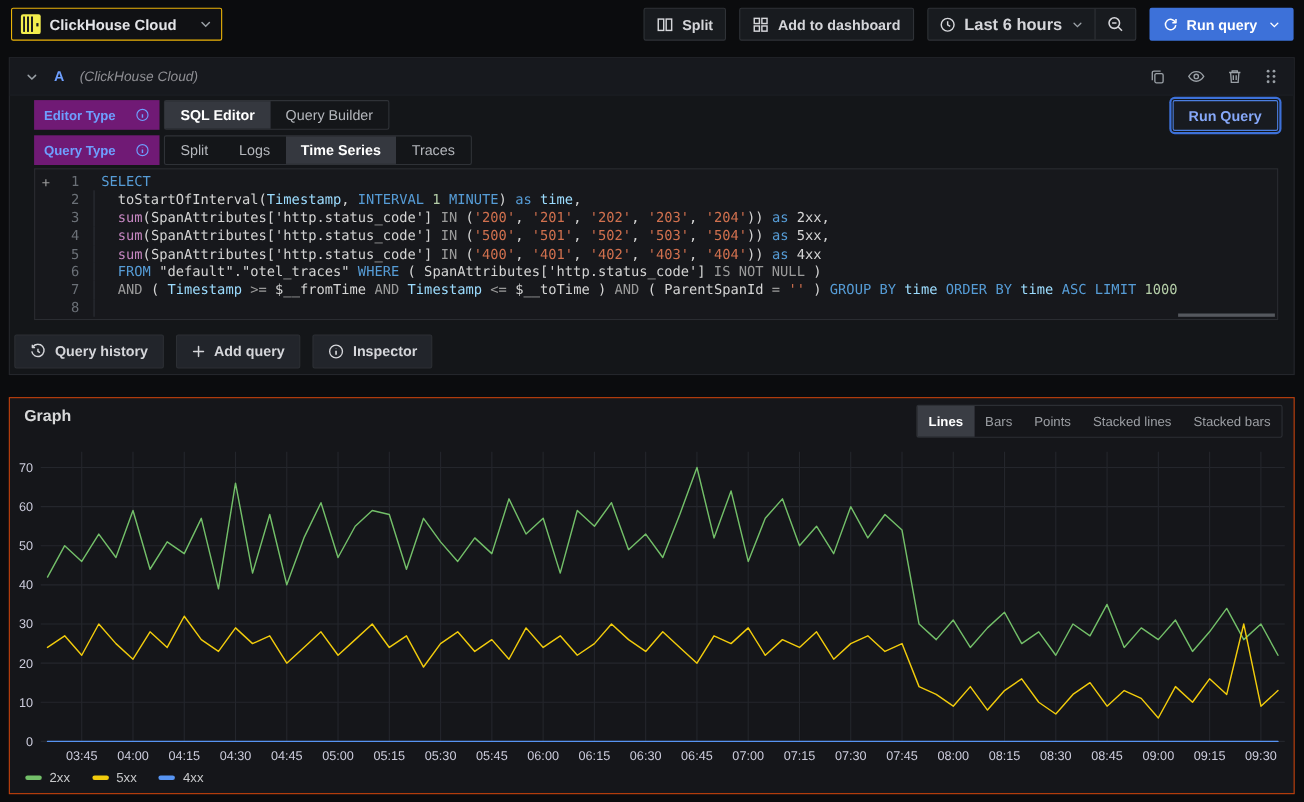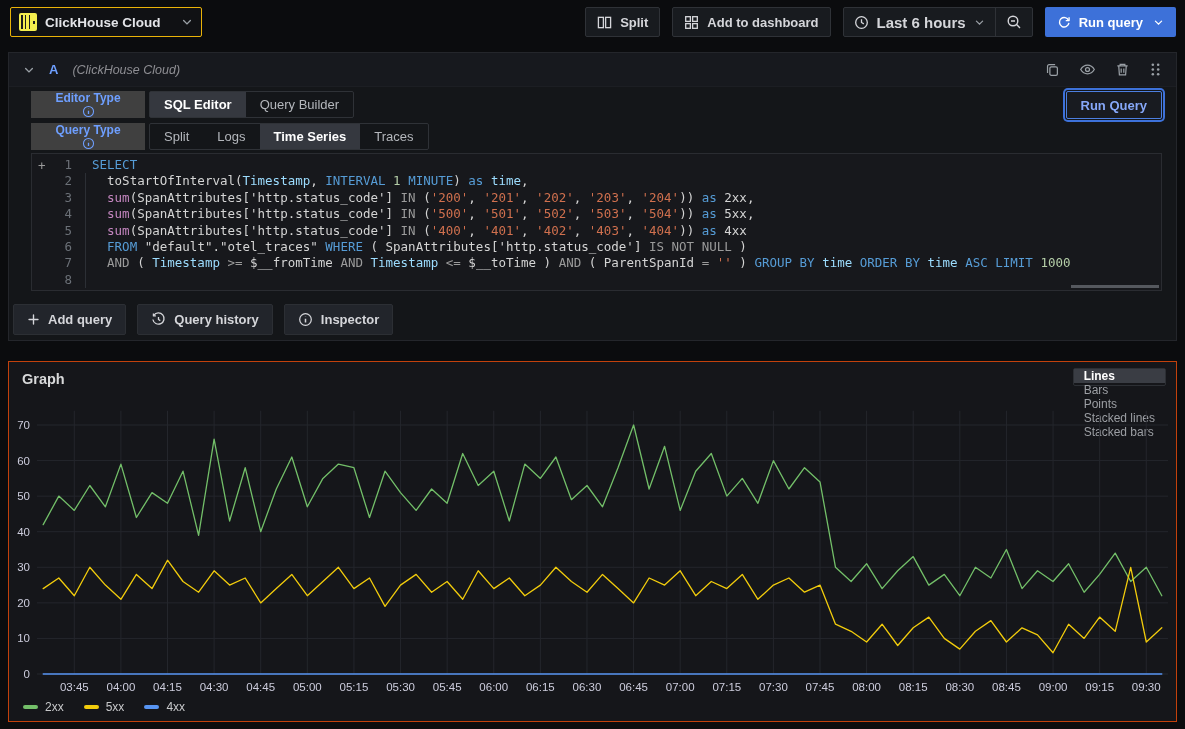--- a/index.html
+++ b/index.html
@@ -33,22 +33,22 @@
     background:#141619;border:1px solid #24262b;}
   .qc-header{height:33px;background:#17191e;display:flex;align-items:center;gap:14px;padding:0 14px;
     border-bottom:1px solid #1c1e23;}
   .qc-ref{color:#6e9fff;font-weight:700;font-size:13px;}
   .qc-hint{color:#8e8e93;font-style:italic;font-size:12.5px;}
   .qc-actions{margin-left:auto;display:flex;gap:19px;color:#9aa0a6;}
   .qc-actions .ico{cursor:pointer;}
   .qc-row{position:absolute;left:22px;display:flex;align-items:stretch;height:27px;}
   .row-editor{top:38px;}
   .row-query{top:70px;}
-  .inl-label{width:114px;box-sizing:border-box;background:#404040;display:flex;align-items:center;
-    justify-content:space-between;padding:0 9px;color:#6e9fff;font-size:12px;font-weight:700;margin-right:4px;flex-direction:column;}
+  .inl-label{width:114px;box-sizing:border-box;background:#701a75;display:flex;align-items:center;
+    justify-content:space-between;padding:0 9px;color:#6e9fff;font-size:12px;font-weight:700;margin-right:4px;}
   .seg-group{display:flex;box-sizing:border-box;border:1px solid #2f3237;border-radius:2px;background:#141619;}
   .seg{display:flex;align-items:center;padding:0 14px;font-size:13px;color:#b4b7bc;cursor:pointer;white-space:nowrap;}
   .seg.sel{background:#35383f;color:#fff;font-weight:700;}
   .runquery-sm{position:absolute;right:14px;top:38px;height:28px;box-sizing:border-box;background:#181b20;
     border:1px solid #4c7fe0;border-radius:2px;color:#86a8f8;font-size:13px;font-weight:600;
     padding:0 14px;display:flex;align-items:center;cursor:pointer;
     box-shadow:0 0 0 1px #141619,0 0 0 3px #3d71d9;}
 
   
   .sql-editor{position:absolute;left:22px;right:14px;top:100px;height:138px;box-sizing:border-box;
@@ -67,21 +67,21 @@
   
   .qc-footer{position:absolute;left:4px;bottom:5px;display:flex;gap:11px;}
   .ft-btn{height:31px;box-sizing:border-box;background:#22252b;border:1px solid #2c2f34;border-radius:2px;
     display:flex;align-items:center;gap:8px;padding:0 13px;font-size:13px;font-weight:600;color:#d5d6da;cursor:pointer;}
 
   
   .graph-panel{position:absolute;left:8px;top:361px;width:1169px;height:361px;box-sizing:border-box;
     background:#15161a;border:1px solid #c2410c;}
   .gp-title{position:absolute;left:13px;top:9px;font-size:14.5px;font-weight:700;color:#d8d9da;}
   .mode-group{position:absolute;right:10px;top:6px;display:flex;box-sizing:border-box;
-    border:1px solid #2c2f34;border-radius:2px;height:18px;flex-direction:column;}
+    border:1px solid #2c2f34;border-radius:2px;height:30px;}
   .mode{display:flex;align-items:center;padding:0 10px;font-size:12px;color:#9c9fa4;cursor:pointer;white-space:nowrap;}
   .mode.sel{background:#3a3d44;color:#fff;font-weight:700;}
   #chart-wrap{position:absolute;left:6px;top:36px;width:1157px;height:300px;}
   .legend{position:absolute;left:14px;bottom:7px;display:flex;gap:20px;align-items:center;}
   .leg-item{display:flex;align-items:center;gap:7px;cursor:pointer;}
   .leg-swatch{width:15px;height:4px;border-radius:2px;}
   .leg-label{font-size:12px;color:#c7c8ca;}
 </style>
 </head>
 <body>
@@ -247,35 +247,35 @@
         <div class="code-line"><span class="gut">4</span><span class="lc g"><span class="tk-id">  </span><span class="tk-fn">sum</span><span class="tk-id">(SpanAttributes['http.status_code'] </span><span class="tk-op">IN</span><span class="tk-id"> (</span><span class="tk-str">'500'</span><span class="tk-id">, </span><span class="tk-str">'501'</span><span class="tk-id">, </span><span class="tk-str">'502'</span><span class="tk-id">, </span><span class="tk-str">'503'</span><span class="tk-id">, </span><span class="tk-str">'504'</span><span class="tk-id">)) </span><span class="tk-kw">as</span><span class="tk-id"> 5xx,</span></span></div>
         <div class="code-line"><span class="gut">5</span><span class="lc g"><span class="tk-id">  </span><span class="tk-fn">sum</span><span class="tk-id">(SpanAttributes['http.status_code'] </span><span class="tk-op">IN</span><span class="tk-id"> (</span><span class="tk-str">'400'</span><span class="tk-id">, </span><span class="tk-str">'401'</span><span class="tk-id">, </span><span class="tk-str">'402'</span><span class="tk-id">, </span><span class="tk-str">'403'</span><span class="tk-id">, </span><span class="tk-str">'404'</span><span class="tk-id">)) </span><span class="tk-kw">as</span><span class="tk-id"> 4xx</span></span></div>
         <div class="code-line"><span class="gut">6</span><span class="lc g"><span class="tk-id">  </span><span class="tk-kw">FROM</span><span class="tk-id"> "default"."otel_traces" </span><span class="tk-kw">WHERE</span><span class="tk-id"> ( SpanAttributes['http.status_code'] </span><span class="tk-op">IS NOT NULL</span><span class="tk-id"> )</span></span></div>
         <div class="code-line"><span class="gut">7</span><span class="lc g"><span class="tk-id">  </span><span class="tk-op">AND</span><span class="tk-id"> ( </span><span class="tk-var">Timestamp</span><span class="tk-id"> </span><span class="tk-op">&gt;=</span><span class="tk-id"> $__fromTime </span><span class="tk-op">AND</span><span class="tk-id"> </span><span class="tk-var">Timestamp</span><span class="tk-id"> </span><span class="tk-op">&lt;=</span><span class="tk-id"> $__toTime ) </span><span class="tk-op">AND</span><span class="tk-id"> ( ParentSpanId </span><span class="tk-op">=</span><span class="tk-id"> </span><span class="tk-str">''</span><span class="tk-id"> ) </span><span class="tk-kw">GROUP BY</span><span class="tk-id"> </span><span class="tk-var">time</span><span class="tk-id"> </span><span class="tk-kw">ORDER BY</span><span class="tk-id"> </span><span class="tk-var">time</span><span class="tk-id"> </span><span class="tk-kw">ASC</span><span class="tk-id"> </span><span class="tk-kw">LIMIT</span><span class="tk-id"> </span><span class="tk-num">1000</span></span></div>
         <div class="code-line"><span class="gut">8</span><span class="lc g">&nbsp;</span></div>
       </div>
 
     <div class="qc-footer">
       <div class="ft-btn">
         <span class="ico">
-          <svg width="13" height="13" viewBox="0 0 16 16" stroke="currentColor" stroke-width="1.7" stroke-linecap="round">
-              <path d="M8 2.5v11M2.5 8h11"></path>
-            </svg>
-        </span>
-        <span>Add query</span>
-      </div>
-      <div class="ft-btn">
-        <span class="ico">
           <svg width="15" height="15" viewBox="0 0 16 16" fill="none" stroke="currentColor" stroke-width="1.4">
               <path d="M3 3.5A6 6 0 1 1 2 8"></path>
               <path d="M2.6 1.6v2.6h2.6" stroke-linejoin="round"></path>
               <path d="M8 5.4V8l1.9 1.2"></path>
             </svg>
         </span>
         <span>Query history</span>
+      </div>
+      <div class="ft-btn">
+        <span class="ico">
+          <svg width="13" height="13" viewBox="0 0 16 16" stroke="currentColor" stroke-width="1.7" stroke-linecap="round">
+              <path d="M8 2.5v11M2.5 8h11"></path>
+            </svg>
+        </span>
+        <span>Add query</span>
       </div>
       <div class="ft-btn">
         <span class="ico">
           <svg width="15" height="15" viewBox="0 0 16 16" fill="none" stroke="currentColor" stroke-width="1.3">
               <circle cx="8" cy="8" r="6.2"></circle>
               <path d="M8 7.2v4M8 4.6v.2" stroke-width="1.6"></path>
             </svg>
         </span>
         <span>Inspector</span>
       </div>

